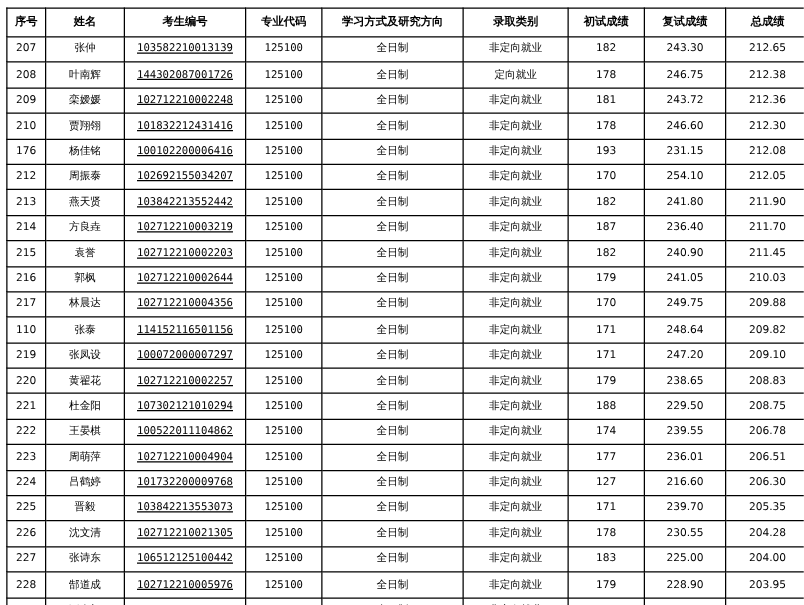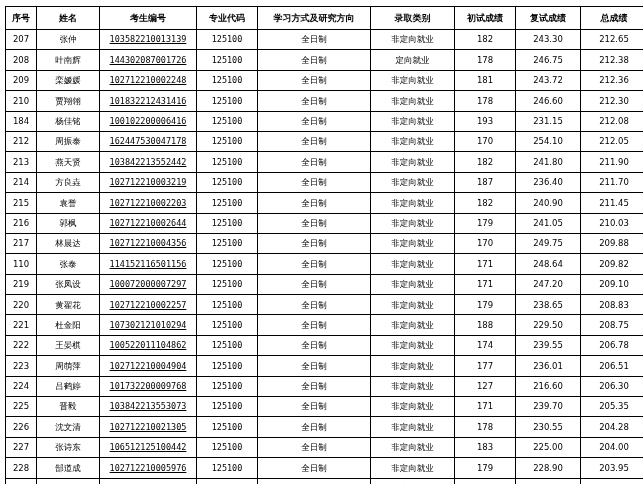--- a/index.html
+++ b/index.html
@@ -119,34 +119,34 @@
           <td class="c-name">贾翔翎</td>
           <td class="c-exam">101832212431416</td>
           <td class="c-major">125100</td>
           <td class="c-study">全日制</td>
           <td class="c-category">非定向就业</td>
           <td class="c-written">178</td>
           <td class="c-retest">246.60</td>
           <td class="c-total">212.30</td>
         </tr>
         <tr>
-          <td class="c-idx">184</td>
+          <td class="c-idx">176</td>
           <td class="c-name">杨佳铭</td>
           <td class="c-exam">100102200006416</td>
           <td class="c-major">125100</td>
           <td class="c-study">全日制</td>
           <td class="c-category">非定向就业</td>
           <td class="c-written">193</td>
           <td class="c-retest">231.15</td>
           <td class="c-total">212.08</td>
         </tr>
         <tr>
           <td class="c-idx">212</td>
           <td class="c-name">周振泰</td>
-          <td class="c-exam">162447530047178</td>
+          <td class="c-exam">102692155034207</td>
           <td class="c-major">125100</td>
           <td class="c-study">全日制</td>
           <td class="c-category">非定向就业</td>
           <td class="c-written">170</td>
           <td class="c-retest">254.10</td>
           <td class="c-total">212.05</td>
         </tr>
         <tr>
           <td class="c-idx">213</td>
           <td class="c-name">燕天贤</td>

